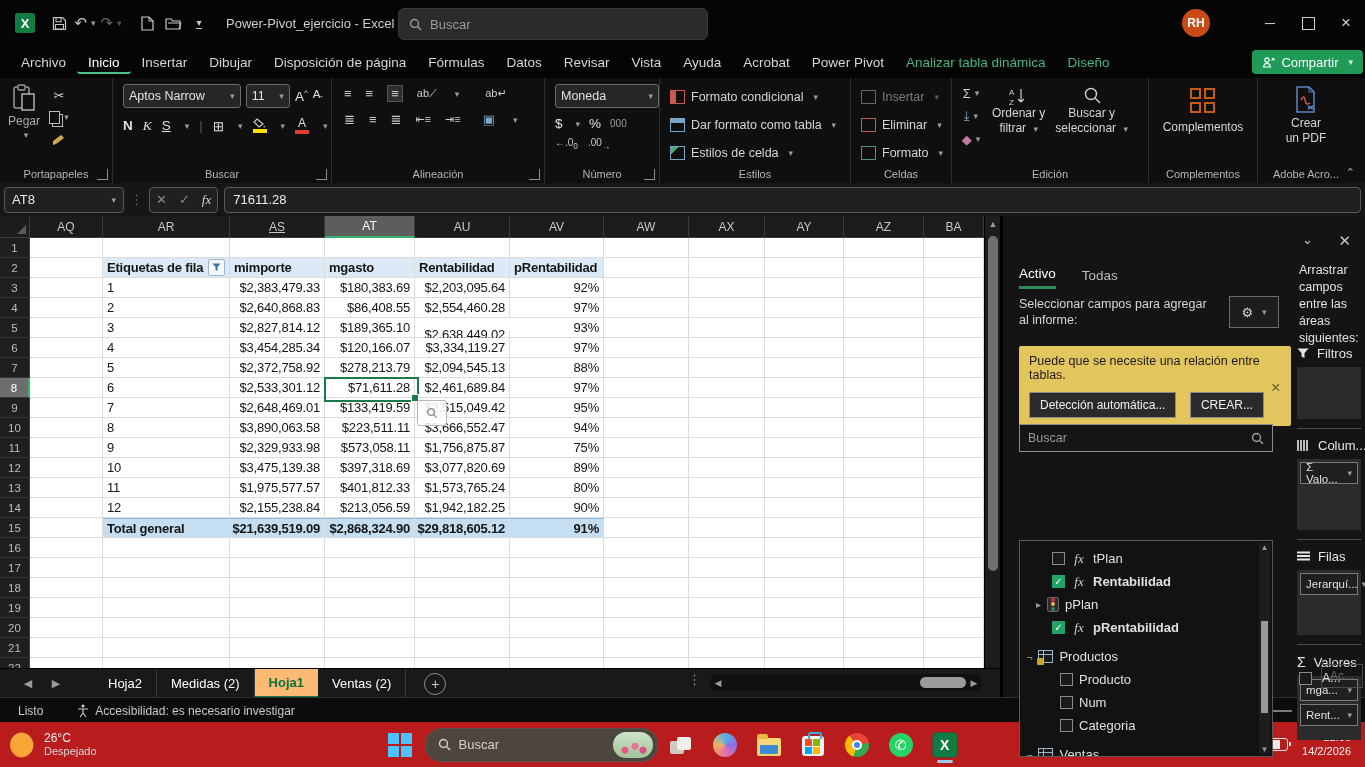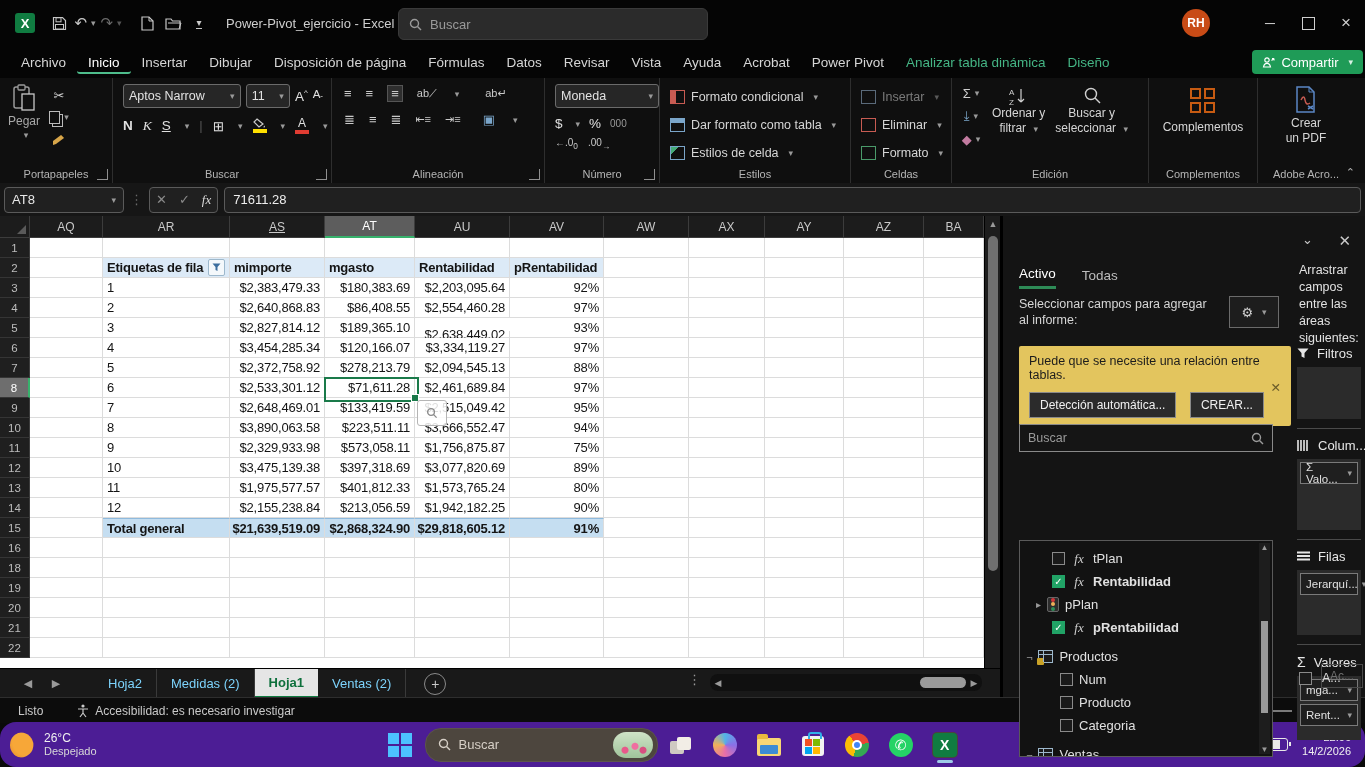--- a/index.html
+++ b/index.html
@@ -73,35 +73,35 @@
   .sel-overlay{position:absolute;border:2px solid #1a7a4a;background:transparent;pointer-events:none;}
   .sel-handle{position:absolute;width:6px;height:6px;background:#1a7a4a;border:1px solid #fff;}
   .lens{position:absolute;width:28px;height:24px;background:rgba(255,255,255,.85);border:1px solid #b5b5b5;border-radius:3px;
         display:flex;align-items:center;justify-content:center;}
   .vscroll{position:absolute;left:984px;top:216px;width:16px;height:452px;background:#1d1d1d;border-left:1px solid #000;}
   .vthumb{position:absolute;left:3px;width:10px;background:#6f6f6f;border-radius:5px;}
   .sarrow{color:#9a9a9a;font-size:9px;text-align:center;width:16px;}
   
   .tabbar{left:0;top:668px;width:1000px;height:29px;background:#191919;border-top:1px solid #000;display:flex;align-items:center;}
   .tnav{color:#9a9a9a;font-size:11px;width:28px;text-align:center;}
-  .stab{padding:0 14px;height:100%;display:flex;align-items:center;color:#7dd3fc;font-size:13px;white-space:nowrap;border-right:1px solid #3a3a3a;}
-  .stab.active{background:#e5e5e5;color:#0E703C;font-weight:bold;border-bottom:2.5px solid #107C41;box-sizing:border-box;border-right:none;}
+  .stab{padding:0 14px;height:100%;display:flex;align-items:center;color:#ffffff;font-size:13px;white-space:nowrap;border-right:1px solid #3a3a3a;}
+  .stab.active{background:#fdba74;color:#0E703C;font-weight:bold;border-bottom:2.5px solid #107C41;box-sizing:border-box;border-right:none;}
   .addsheet{width:20px;height:20px;border:1px solid #8a8a8a;border-radius:50%;color:#c9c9c9;display:flex;
             align-items:center;justify-content:center;font-size:14px;margin-left:18px;}
   .hscroll{position:absolute;left:710px;top:674px;width:272px;height:17px;display:flex;align-items:center;background:#101010;border-radius:8px;}
   .hthumb{position:absolute;left:210px;width:46px;height:11px;background:#9a9a9a;border-radius:6px;}
   
   .statusbar{left:0;top:697px;width:1365px;height:25px;background:#0c0c0c;border-top:1px solid #2e2e2e;
              display:flex;align-items:center;color:#c9c9c9;font-size:12px;}
   .viewico{width:26px;height:21px;display:flex;align-items:center;justify-content:center;font-size:13px;color:#cfcfcf;}
   .viewico.pressed{background:#3a3a3a;}
   .zoomtrack{width:96px;height:2px;background:#7a7a7a;position:relative;}
   .zoomthumb{position:absolute;left:44px;top:-5px;width:7px;height:12px;background:#bdbdbd;}
   
-  .taskbar{left:0;top:722px;width:1365px;height:45px;background:#4c1d95;display:flex;align-items:center;border-radius:16px;}
+  .taskbar{left:0;top:722px;width:1365px;height:45px;background:#b91c1c;display:flex;align-items:center;}
   .tico{width:26px;height:26px;display:flex;align-items:center;justify-content:center;flex:none;}
   .moon{width:26px;height:26px;border-radius:50%;background:radial-gradient(circle at 65% 35%,#F7A738 60%,#E2862B 100%);
         clip-path:ellipse(48% 48% at 42% 52%);}
   .weather-temp{font-size:12px;color:#f0f0f0;line-height:1.2;}
   .weather-cond{font-size:11px;color:#d8d8d8;line-height:1.2;}
   .winlogo{display:grid;grid-template-columns:11px 11px;grid-template-rows:11px 11px;gap:2px;}
   .winlogo span{background:#4CC2FF;}
   .tsearch{height:32px;border-radius:16px;background:#4D463E;border:1px solid #5c544a;display:flex;align-items:center;
            padding:0 4px 0 12px;gap:8px;color:#d6cfc6;}
   .flowerpic{width:40px;height:26px;border-radius:13px;background:radial-gradient(circle at 30% 70%,#e8598a 3px,transparent 4px),
@@ -721,20 +721,34 @@
           <div class="c" style="width: 90px;"></div>
           <div class="c" style="width: 95px;"></div>
           <div class="c" style="width: 94px;"></div>
           <div class="c" style="width: 85px;"></div>
           <div class="c" style="width: 76px;"></div>
           <div class="c" style="width: 79px;"></div>
           <div class="c" style="width: 80px;"></div>
           <div class="c" style="width: 60px;"></div>
         </div>
         <div class="gridrow">
+          <div class="rh">17</div>
+          <div class="c" style="width: 73px;"></div>
+          <div class="c" style="width: 127px;"></div>
+          <div class="c" style="width: 95px;"></div>
+          <div class="c" style="width: 90px;"></div>
+          <div class="c" style="width: 95px;"></div>
+          <div class="c" style="width: 94px;"></div>
+          <div class="c" style="width: 85px;"></div>
+          <div class="c" style="width: 76px;"></div>
+          <div class="c" style="width: 79px;"></div>
+          <div class="c" style="width: 80px;"></div>
+          <div class="c" style="width: 60px;"></div>
+        </div>
+        <div class="gridrow">
           <div class="rh">18</div>
           <div class="c" style="width: 73px;"></div>
           <div class="c" style="width: 127px;"></div>
           <div class="c" style="width: 95px;"></div>
           <div class="c" style="width: 90px;"></div>
           <div class="c" style="width: 95px;"></div>
           <div class="c" style="width: 94px;"></div>
           <div class="c" style="width: 85px;"></div>
           <div class="c" style="width: 76px;"></div>
           <div class="c" style="width: 79px;"></div>
@@ -975,25 +989,25 @@
           </div>
           <div class="fieldrow" style="margin-top: 6px;">
             <span style="color: rgb(154, 154, 154); font-size: 11px; transform: scaleX(-1);">⌐</span>
             <span class="tblico">
               <i></i>
             </span>
             <span>Productos</span>
           </div>
           <div class="fieldrow" style="padding-left: 34px;">
             <span class="cb"></span>
-            <span>Num</span>
+            <span>Producto</span>
           </div>
           <div class="fieldrow" style="padding-left: 34px;">
             <span class="cb"></span>
-            <span>Producto</span>
+            <span>Num</span>
           </div>
           <div class="fieldrow" style="padding-left: 34px;">
             <span class="cb"></span>
             <span>Categoria</span>
           </div>
           <div class="fieldrow" style="margin-top: 6px;">
             <span style="color: rgb(154, 154, 154); font-size: 11px; transform: scaleX(-1);">⌐</span>
             <span class="tblico">
               <i></i>
             </span>

